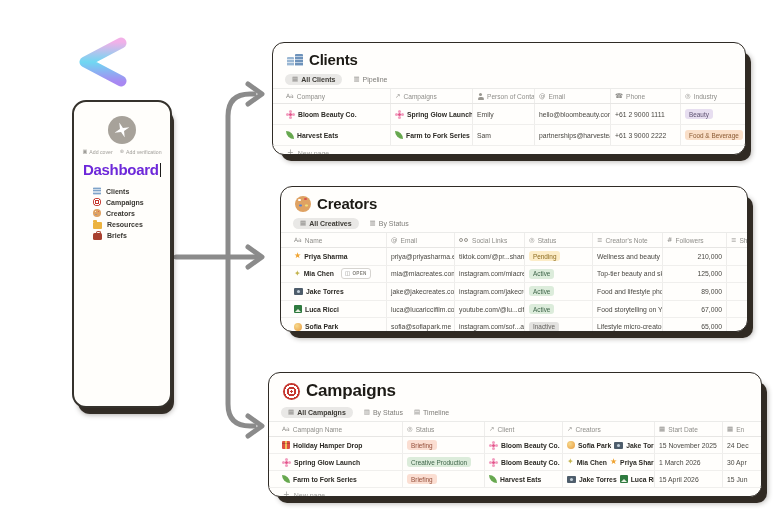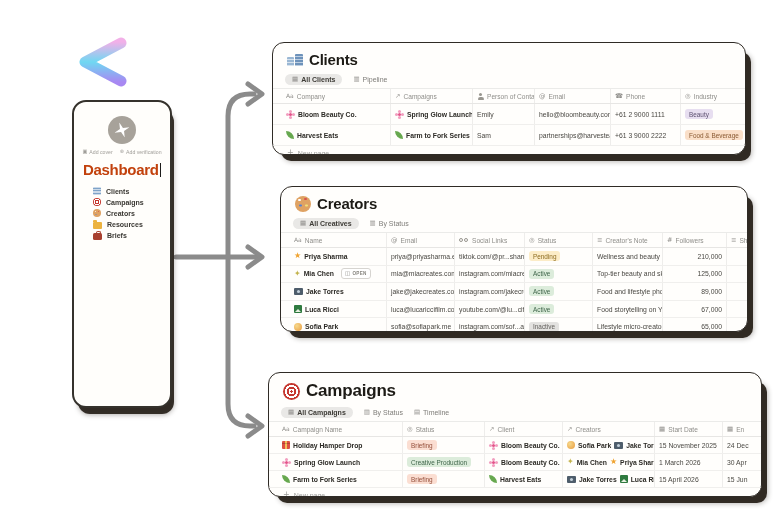--- a/index.html
+++ b/index.html
@@ -61,21 +61,21 @@
   .logo{position:absolute;left:74px;top:34px;z-index:2}
 
   
   .side-card{position:absolute;left:72px;top:100px;width:100px;height:308px;z-index:2;background:#fffefb;
     border:2px solid #35322c;border-radius:14px;box-sizing:border-box;
     box-shadow:4px 8px 0 -2px rgba(36,29,22,.9),4px 9px 5px -2px rgba(36,29,22,.35)}
   .side-btns{display:flex;justify-content:center;gap:7px;margin-top:2px}
   .side-btn{display:flex;align-items:center;gap:2px;font-size:5.2px;color:#a09e99;cursor:pointer}
   .side-btn .gi{font-size:5.2px;color:#a09e99}
   .side-title{display:flex;justify-content:center;align-items:center;margin-top:6px}
-  .side-title-text{font-size:15px;font-weight:700;color:#c2410c;letter-spacing:-.3px}
+  .side-title-text{font-size:15px;font-weight:700;color:#6d28d9;letter-spacing:-.3px}
   .cursor{display:inline-block;width:1.5px;height:14px;background:#1c1b19;margin-left:1px}
   .side-items{margin-top:9px;padding-left:19px;display:flex;flex-direction:column;gap:3.2px}
   .side-item{display:flex;align-items:center;gap:5px;font-size:7px;font-weight:700;color:#3a3833;height:8px}
 
   
   .panel{position:absolute;z-index:2;background:#fffefc;border:1.5px solid #2f2b26;border-radius:12px;
     box-sizing:border-box;overflow:hidden;
     box-shadow:7px 8px 0 -2px rgba(36,29,22,.92),8px 9px 5px -2px rgba(36,29,22,.3)}
   .p-title{display:flex;align-items:center;gap:6px;padding:8px 0 0 14px}
   .p-title-text{font-size:15px;font-weight:700;color:#1d1b16;letter-spacing:-.2px}

